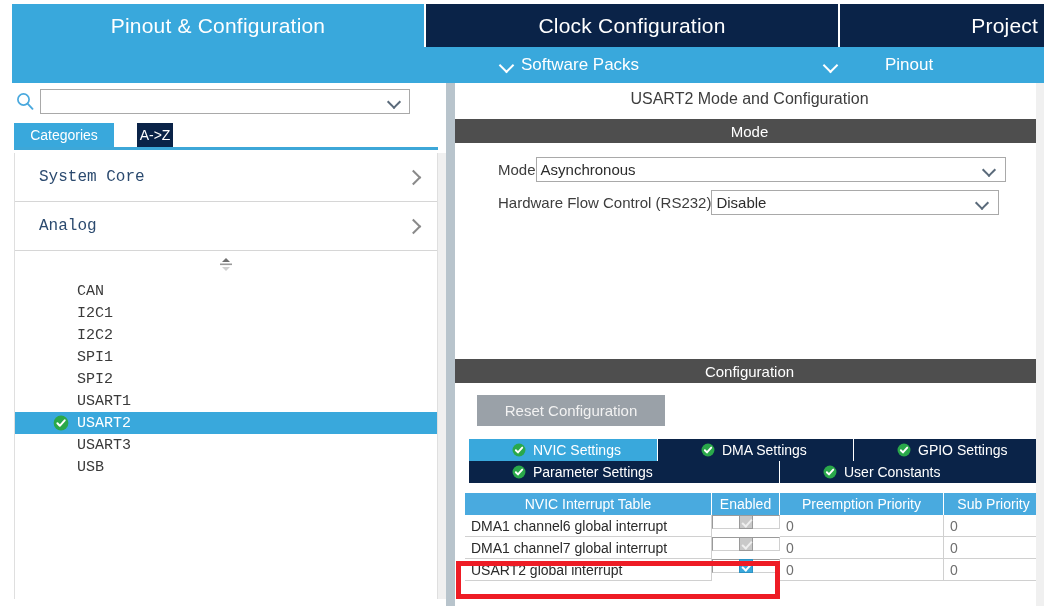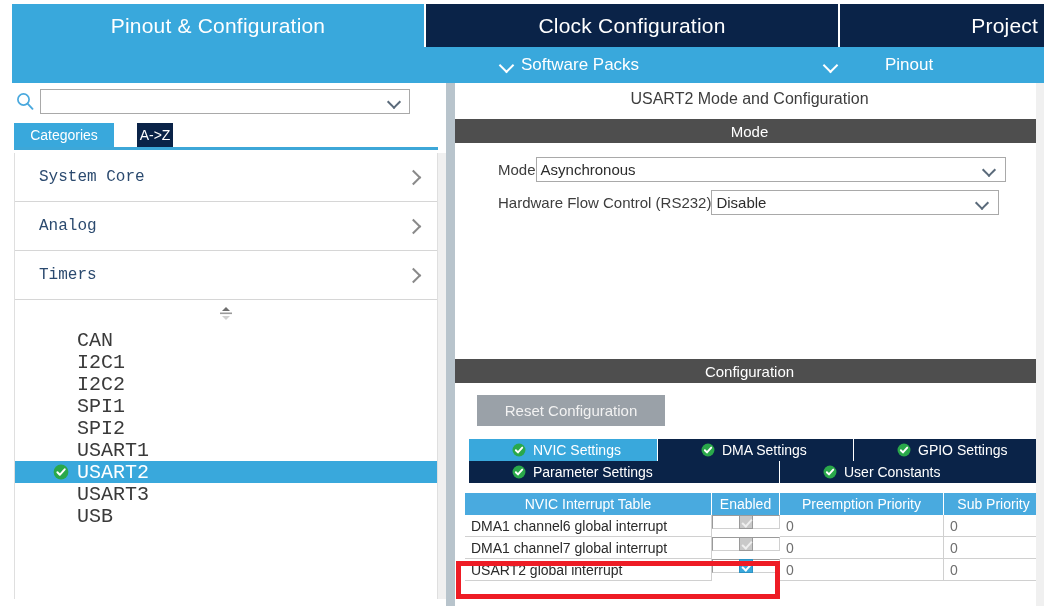--- a/index.html
+++ b/index.html
@@ -97,21 +97,21 @@
     transform: rotate(45deg);
   }
   .splitgrip { position:relative; height:27px; }
   .splitgrip .grip {
     position:absolute; left:50%; top:6px; margin-left:-9px; width:18px; height:16px;
   }
 
   .periphlist { position:relative; padding-top:2px; }
   .periph {
     position:relative; height:22px; display:flex; align-items:center;
-    padding-left:62px; font-size:20px; color:#3a3a3a;
+    padding-left:62px; font-size:15px; color:#3a3a3a;
   }
   .periph.selected { background:#39a8dc; color:#ffffff; }
   .periph .okdot { position:absolute; left:38px; top:3px; width:16px; height:16px; }
 
   
   .treescroll { position:absolute; left:438px; top:70px; width:8px; height:446px; background:#f0f0f0; }
 
   
   .vsplit { position:absolute; left:446px; top:83px; width:9px; height:523px; background:#b8c4cc; }
 
@@ -275,24 +275,20 @@
     <div class="treebox">
 
       <div class="grouprow">
         <span>System Core</span>
         <span class="arrow right"></span>
       </div>
       <div class="grouprow">
         <span>Analog</span>
         <span class="arrow right"></span>
       </div>
-      <div class="grouprow">
-        <span>Timers</span>
-        <span class="arrow right"></span>
-      </div>
 
       <div class="splitgrip">
         <svg class="grip" viewBox="0 0 18 16">
           <path d="M9 1 L13 5 L5 5 Z" fill="#6f6f6f"></path>
           <rect x="3" y="6.5" width="12" height="1.6" fill="#9a9a9a"></rect>
           <path d="M9 14 L13 10 L5 10 Z" fill="#cfcfcf"></path>
         </svg>
       </div>
 
       <div class="periphlist">

